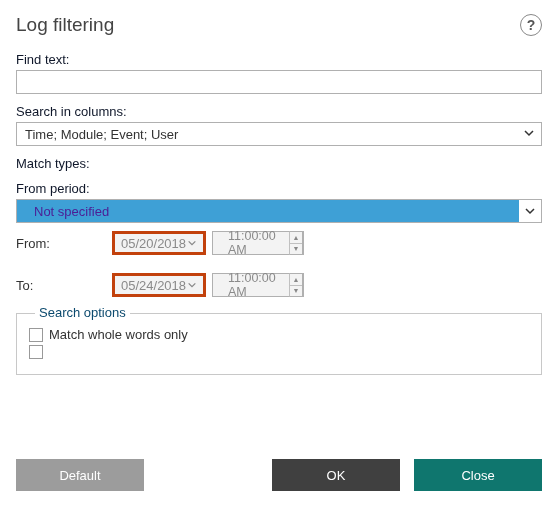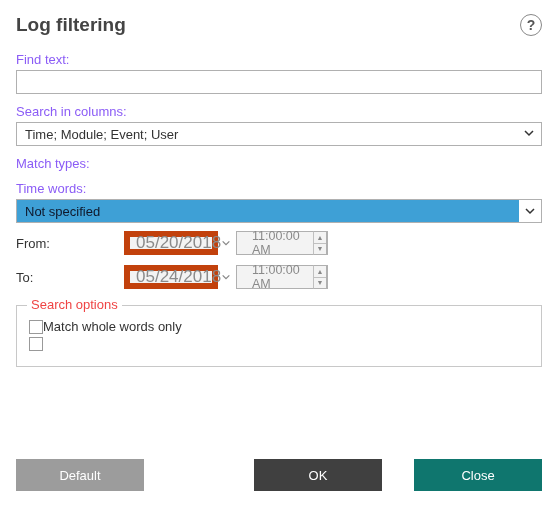--- a/index.html
+++ b/index.html
@@ -21,38 +21,38 @@
   }
   .title-row {
     display: flex;
     align-items: center;
     justify-content: space-between;
     margin-bottom: 16px;
   }
   .title {
     font-size: 19px;
     color: #444;
-    font-weight: 700;
+    font-weight: 400;
   }
   .help-btn {
     width: 22px;
     height: 22px;
     border: 1.5px solid #888;
     border-radius: 50%;
     display: flex;
     align-items: center;
     justify-content: center;
     font-size: 14px;
     color: #555;
     cursor: pointer;
     font-weight: bold;
   }
   .field-label {
     font-size: 13px;
-    color: #8b5cf6;
+    color: #0f172a;
     margin-bottom: 3px;
     margin-top: 10px;
   }
   .field-label:first-of-type { margin-top: 0; }
   .text-input {
     width: 100%;
     height: 24px;
     border: 1px solid #b0b0b0;
     padding: 2px 6px;
     font-size: 13px;
@@ -71,57 +71,58 @@
     position: relative;
     text-align: center;
   }
   .combo.selected {
     background: #3ea0d6;
     color: #fff;
     border-color: #b0b0b0;
   }
   .combo.selected .combo-text {
     background: #3ea0d6;
-    color: #0f172a;
+    color: #4c1d95;
+    margin-left: 9px;
   }
   .combo.selected {
     padding-right: 0;
   }
   .combo.selected .chev-wrap {
     background: #fff;
     width: 22px;
     height: 22px;
     display:flex;
     align-items:center;
     justify-content:center;
     border-left: none;
   }
   .chev-svg { width: 12px; height: 12px; }
   .row {
     display: flex;
     align-items: center;
     margin-top: 8px;
-    gap: 18px;
+    gap: 6px;
   }
   .row-label {
     width: 90px;
     font-size: 13px;
     color: #333;
   }
   .date-box {
     width: 94px;
     height: 24px;
-    border: 6px solid #c2410c;
+    border: 3px solid #c2410c;
     background: #f3f3f3;
     color: #8a8a8a;
     display: flex;
     align-items: center;
     padding: 0 6px;
     justify-content: space-between;
-    font-size: 17px;
+    font-size: 13px;
     text-align: center;
   }
   .date-box .chev-svg { width: 10px; height: 10px; }
   .time-box {
     width: 92px;
     height: 24px;
     border: 1px solid #b0b0b0;
     background: #f3f3f3;
     color: #8a8a8a;
     display: flex;
@@ -150,47 +151,48 @@
   .spinner div:first-child { border-bottom: 1px solid #c0c0c0; }
   .groupbox {
     border: 1px solid #c8c8c8;
     margin-top: 16px;
     padding: 10px 12px 12px 12px;
     position: relative;
   }
   .groupbox-title {
     position: absolute;
     top: -9px;
-    left: 10px;
+    left: 18px;
     background: #fff;
     padding: 0 4px;
     font-size: 13px;
-    color: #ef4444;
+    color: #0c4a6e;
   }
   .check-row {
     display: flex;
     align-items: flex-end;
+    gap: 6px;
     margin: 3px 0;
     font-size: 13px;
     color: #333;
   }
   .checkbox {
     width: 14px;
     height: 14px;
     border: 1px solid #999;
     background: #fff;
     cursor: pointer;
   }
   .button-row {
     position: absolute;
     left: 16px;
     right: 16px;
     bottom: 16px;
     display: flex;
-    gap: 32px;
+    gap: 14px;
   }
   .btn {
     height: 32px;
     color: #fff;
     display: flex;
     align-items: center;
     justify-content: center;
     font-size: 13px;
     cursor: pointer;
     border: none;
@@ -220,21 +222,21 @@
     <span class="combo-text">Time; Module; Event; User</span>
     <span>
       <svg class="chev-svg" viewBox="0 0 12 12">
           <path d="M2 4 L6 8 L10 4" stroke="#333" stroke-width="1.5" fill="none"></path>
         </svg>
     </span>
   </div>
 
   <div class="field-label">Match types:</div>
 
-  <div class="field-label">Time words:</div>
+  <div class="field-label">From period:</div>
   <div class="combo selected">
     <span class="combo-text">Not specified</span>
     <span class="chev-wrap">
       <svg class="chev-svg" viewBox="0 0 12 12">
           <path d="M2 4 L6 8 L10 4" stroke="#333" stroke-width="1.5" fill="none"></path>
         </svg>
     </span>
   </div>
 
   <div class="row">
@@ -249,21 +251,21 @@
     </div>
     <div class="time-box">
       <span>11:00:00 AM</span>
       <div class="spinner">
         <div>▲</div>
         <div>▼</div>
       </div>
     </div>
   </div>
 
-  <div class="row" style="margin-top:10px">
+  <div class="row" style="margin-top:18px">
     <div class="row-label">To:</div>
     <div class="date-box">
       <span>05/24/2018</span>
       <span>
         <svg class="chev-svg" viewBox="0 0 12 12">
             <path d="M2 4 L6 8 L10 4" stroke="#888" stroke-width="1.5" fill="none"></path>
           </svg>
       </span>
     </div>
     <div class="time-box">

